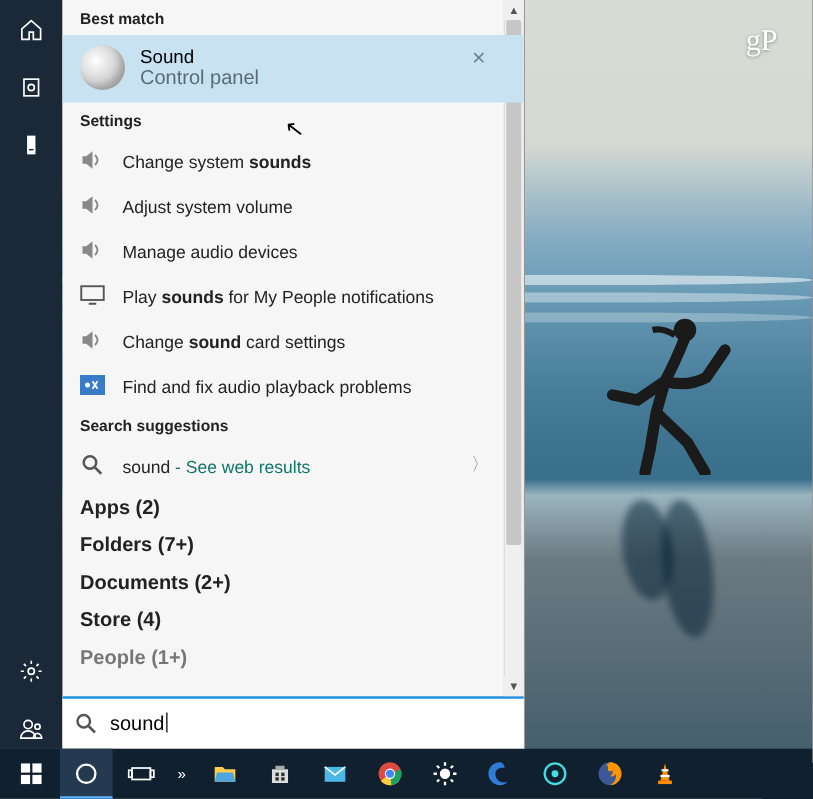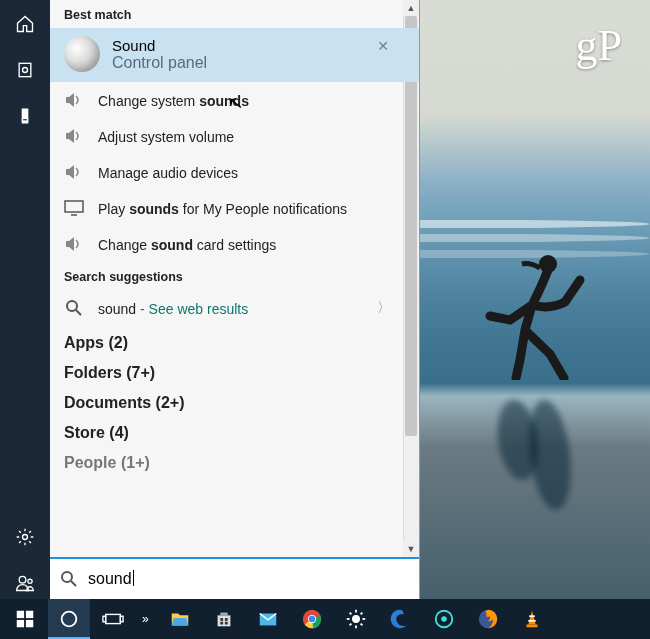--- a/index.html
+++ b/index.html
@@ -8,21 +8,21 @@
 .desktop {
   position: absolute; inset: 0;
   background: linear-gradient(to bottom,
     #d8dcd5 0%, #d5d9d2 18%, #8fb2c5 28%, #7aa6bf 32%,
     #6f9fb9 35%, #5f92ad 40%, #4a7f9c 48%, #3f7491 55%,
     #3a6f8c 60%, #9ab5bf 62%, #6b7a82 70%, #3b5966 100%);
 }
 .wave { position:absolute; left:0; right:0; height:8px; background:rgba(255,255,255,.55); border-radius:50%/100%; }
 .ref { position:absolute; width:40px; height:80px; background:rgba(0,30,50,.5); filter:blur(3px); transform:scaleY(-1) skewX(-6deg); border-radius:50%; }
 
-.watermark { position:absolute; top:20px; right:28px; font-size:44px; color:#fff; font-family: Georgia, serif; text-shadow:0 1px 3px rgba(0,0,0,.4); }
+.watermark { position:absolute; top:20px; right:28px; font-size:24px; color:#fff; font-family: Georgia, serif; text-shadow:0 1px 3px rgba(0,0,0,.4); }
 
 .rail {
   position:absolute; left:0; top:0; bottom:40px; width:50px;
   background:#1b2838; display:flex; flex-direction:column; align-items:center;
   padding-top:8px; gap:14px;
 }
 .rail .spacer { flex:1; }
 .rail-btn { width:32px; height:32px; display:flex; align-items:center; justify-content:center; color:#fff; }
 .rail-btn svg { width:20px; height:20px; stroke:#fff; fill:none; stroke-width:1.6; }
 
@@ -139,20 +139,21 @@
     <div class="best">
       <div class="bm-icon"></div>
       <div>
         <div class="title">Sound</div>
         <div class="sub">Control panel</div>
       </div>
       <div class="close">✕</div>
     </div>
     <div class="cursor">↖</div>
 
+    <div class="section-label">Settings</div>
 
     <div class="row">
       <span class="ic">
           <svg class="speaker-ic" width="18" height="16">
             <path class="body" d="M1 5h3l5-4v14l-5-4H1z"></path>
             <path class="wave" d="M11 4q4 4 0 8" stroke-width="1.5"></path>
           </svg>
         </span>
       <span><span>Change system </span><b>sounds</b><span></span></span>
     </div>
@@ -184,20 +185,30 @@
       <span><span>Play </span><b>sounds</b><span> for My People notifications</span></span>
     </div>
     <div class="row">
       <span class="ic">
           <svg class="speaker-ic" width="18" height="16">
             <path class="body" d="M1 5h3l5-4v14l-5-4H1z"></path>
             <path class="wave" d="M11 4q4 4 0 8" stroke-width="1.5"></path>
           </svg>
         </span>
       <span><span>Change </span><b>sound</b><span> card settings</span></span>
+    </div>
+    <div class="row">
+      <span class="ic">
+          <svg class="trouble-ic" width="20" height="16">
+            <rect x="0" y="0" width="20" height="16"></rect>
+            <circle cx="6" cy="8" r="2"></circle>
+            <path d="M10 5l4 6M14 5l-4 6" stroke-width="1.5"></path>
+          </svg>
+        </span>
+      <span>Find and fix audio playback problems</span>
     </div>
 
     <div class="section-label">Search suggestions</div>
     <div class="row">
       <span class="ic">
           <svg class="mag" width="18" height="18">
             <circle cx="7" cy="7" r="5"></circle>
             <line x1="11" y1="11" x2="16" y2="16"></line>
           </svg>
         </span>

